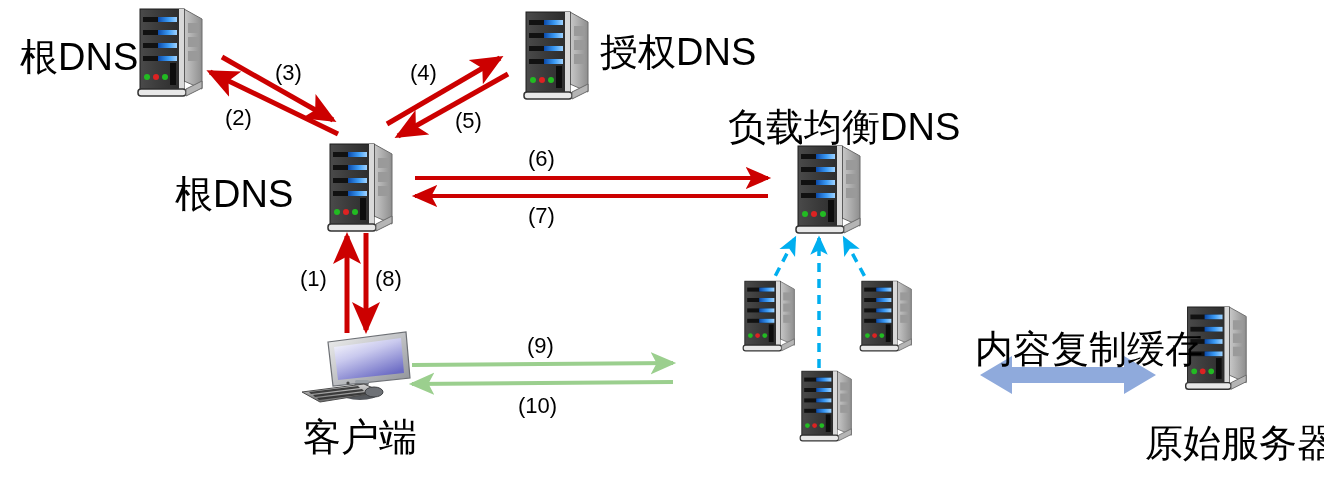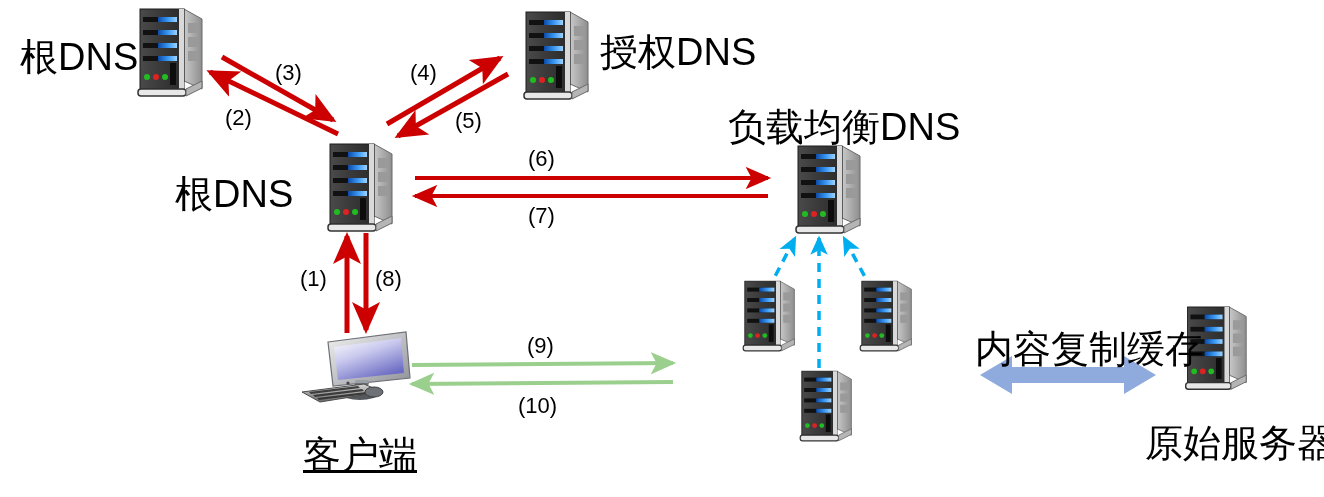--- a/index.html
+++ b/index.html
@@ -364,21 +364,21 @@
   </div>
 
   <div class="label node-label" style="left:20px; top:38px;">根DNS</div>
 
   <div class="label node-label" style="left:600px; top:33px;">授权DNS</div>
 
   <div class="label node-label" style="left:175px; top:175px;">根DNS</div>
 
   <div class="label node-label" style="left:728px; top:108px;">负载均衡DNS</div>
 
-  <div class="label node-label" style="left:303px; top:436px;text-decoration:underline;">客户端</div>
+  <div class="label node-label" style="left:303px; top:418px;">客户端</div>
 
 
   <div class="label node-label" style="left:1145px; top:424px;text-align:right;">原始服务器</div>
 
   <div class="label node-label" style="left:975px; top:330px;">内容复制缓存</div>
 
   <div class="label step-label" style="left:300px; top:268px;">(1)</div>
   <div class="label step-label" style="left:225px; top:107px;">(2)</div>
   <div class="label step-label" style="left:275px; top:62px;">(3)</div>
   <div class="label step-label" style="left:410px; top:62px;">(4)</div>

